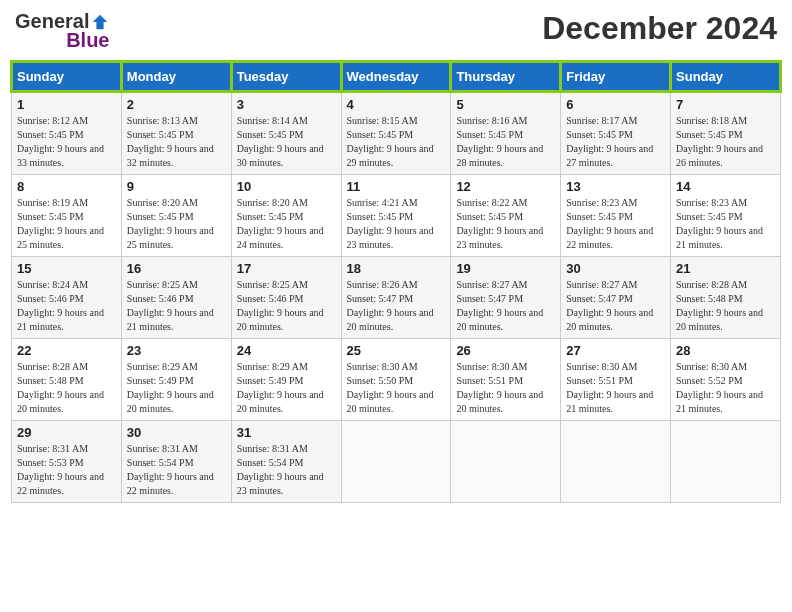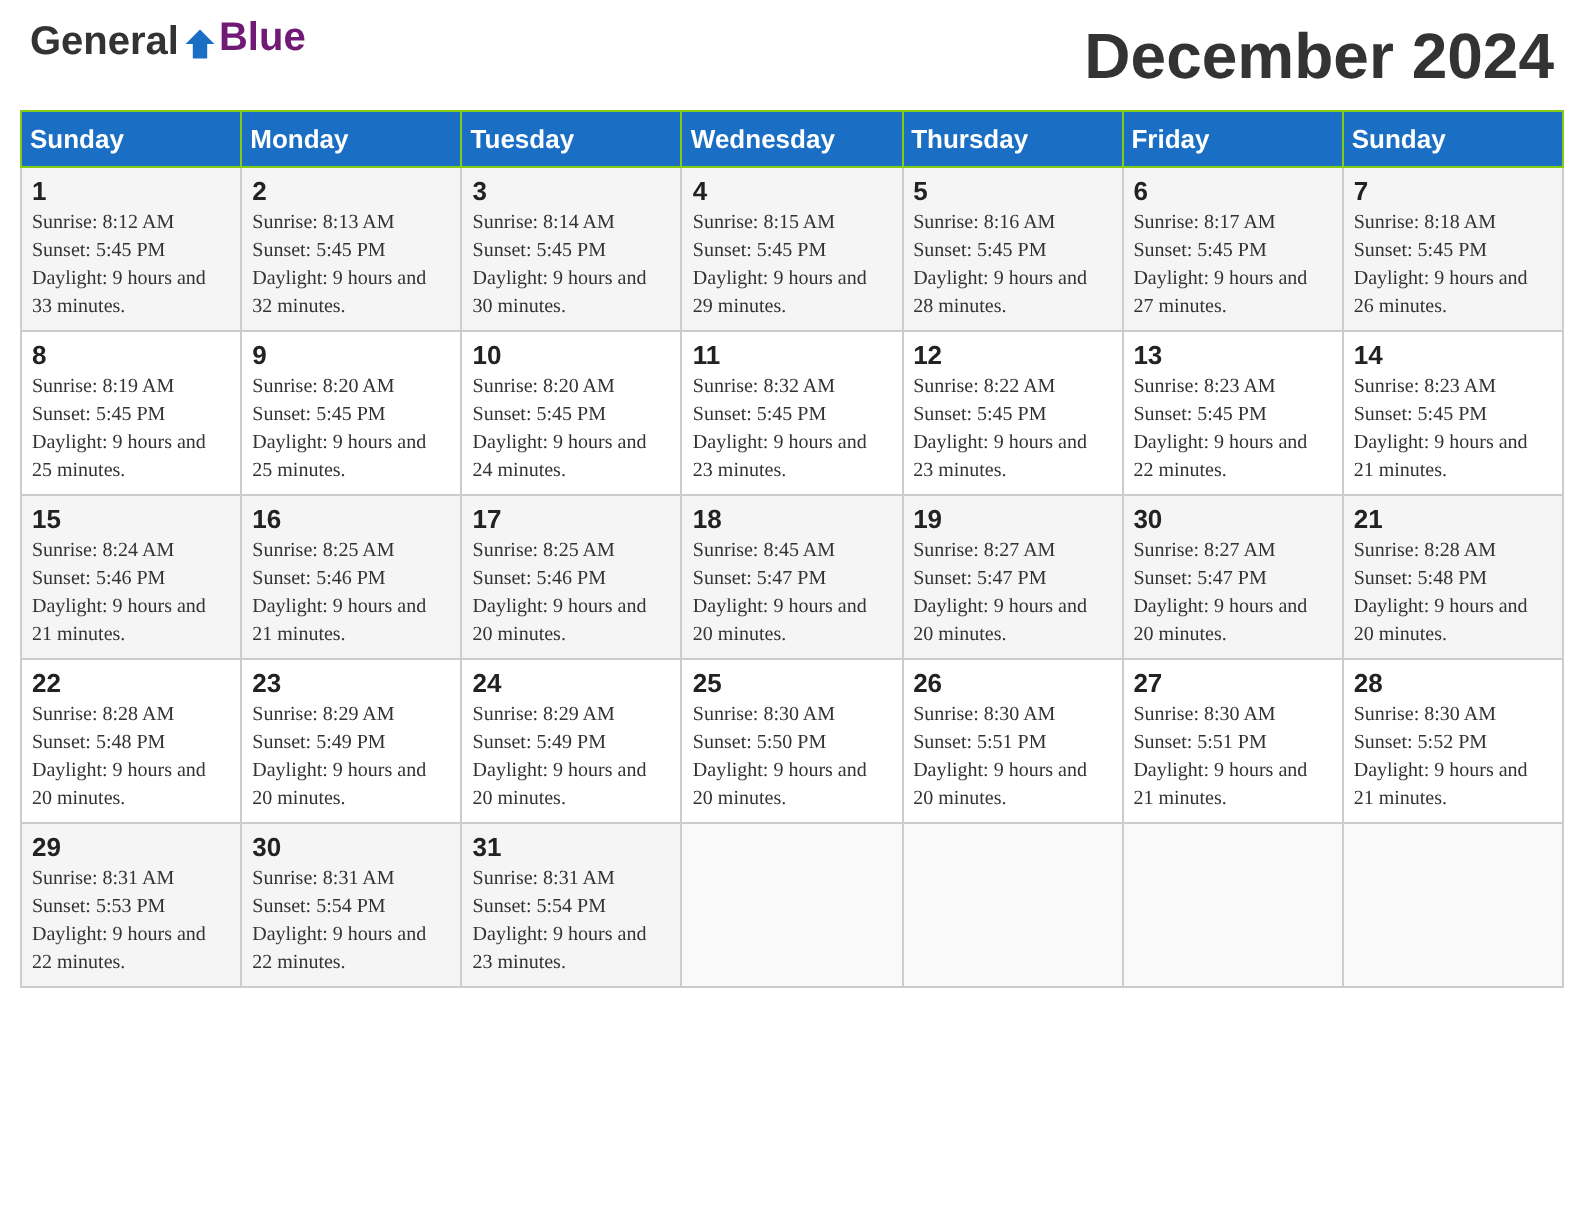--- a/index.html
+++ b/index.html
@@ -12,21 +12,22 @@
     }
     .header {
       display: flex;
       justify-content: space-between;
       align-items: flex-start;
       margin-bottom: 8px;
       padding: 0 5px;
     }
     .logo {
       display: flex;
-      align-items: center;
+      flex-direction: column;
+      align-items: flex-end;
     }
     .logo-text {
       display: flex;
       align-items: center;
       font-size: 20px;
       font-weight: bold;
       color: #333;
     }
     .logo-general { color: #333; }
     .logo-icon {
@@ -51,21 +52,21 @@
       border-collapse: collapse;
       font-size: 10.5px;
     }
     .calendar thead th {
       background-color: #1a6fc4;
       color: white;
       padding: 6px 4px;
       text-align: left;
       font-size: 13px;
       font-weight: bold;
-      border: 1px solid #84cc16;
+      border: 3px solid #84cc16;
     }
     .calendar tbody td {
       vertical-align: top;
       padding: 4px 5px;
       border: 1px solid #ccc;
       width: calc(100% / 7);
       min-height: 80px;
       background: #fff;
     }
     .calendar tbody tr:nth-child(odd) td {
@@ -201,21 +202,21 @@
         <span class="day-number">10</span>
         <div class="day-info">
           <span>Sunrise: 8:20 AM</span><br>
           <span>Sunset: 5:45 PM</span><br>
           <span>Daylight: 9 hours and 24 minutes.</span>
         </div>
       </td>
         <td>
         <span class="day-number">11</span>
         <div class="day-info">
-          <span>Sunrise: 8:32 AM</span><br>
+          <span>Sunrise: 4:21 AM</span><br>
           <span>Sunset: 5:45 PM</span><br>
           <span>Daylight: 9 hours and 23 minutes.</span>
         </div>
       </td>
         <td>
         <span class="day-number">12</span>
         <div class="day-info">
           <span>Sunrise: 8:22 AM</span><br>
           <span>Sunset: 5:45 PM</span><br>
           <span>Daylight: 9 hours and 23 minutes.</span>
@@ -259,21 +260,21 @@
         <span class="day-number">17</span>
         <div class="day-info">
           <span>Sunrise: 8:25 AM</span><br>
           <span>Sunset: 5:46 PM</span><br>
           <span>Daylight: 9 hours and 20 minutes.</span>
         </div>
       </td>
         <td>
         <span class="day-number">18</span>
         <div class="day-info">
-          <span>Sunrise: 8:45 AM</span><br>
+          <span>Sunrise: 8:26 AM</span><br>
           <span>Sunset: 5:47 PM</span><br>
           <span>Daylight: 9 hours and 20 minutes.</span>
         </div>
       </td>
         <td>
         <span class="day-number">19</span>
         <div class="day-info">
           <span>Sunrise: 8:27 AM</span><br>
           <span>Sunset: 5:47 PM</span><br>
           <span>Daylight: 9 hours and 20 minutes.</span>

